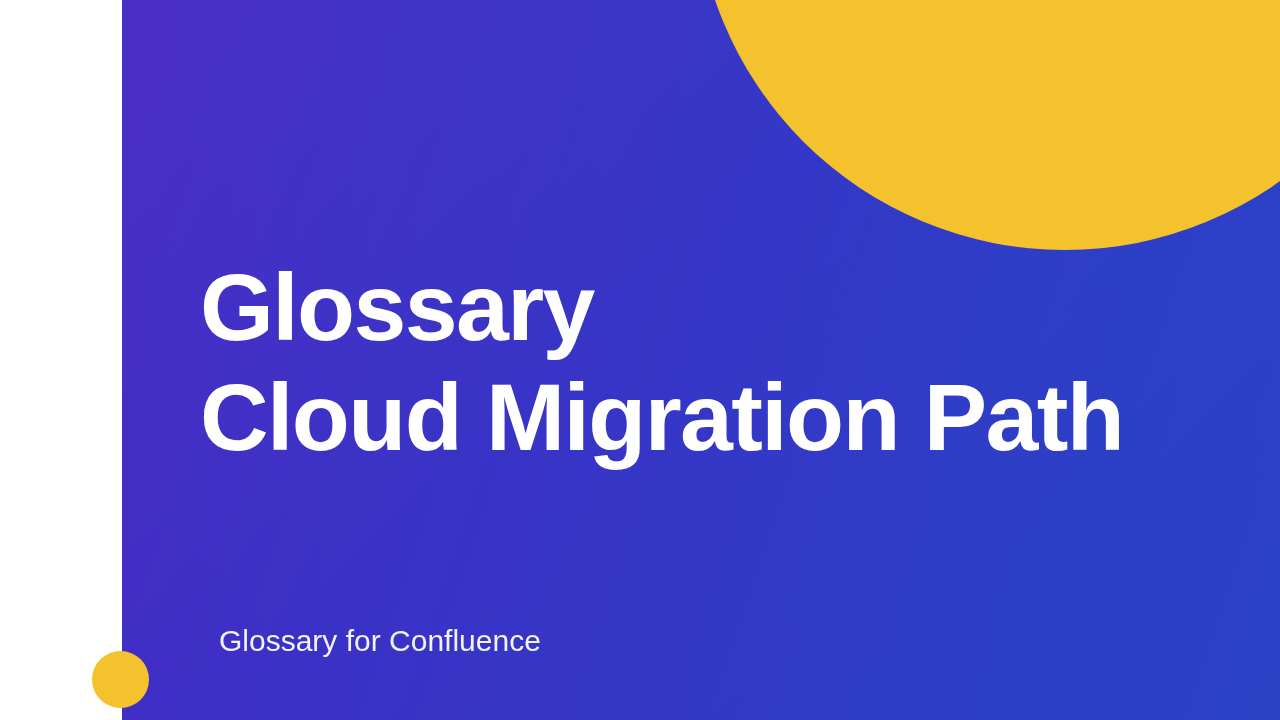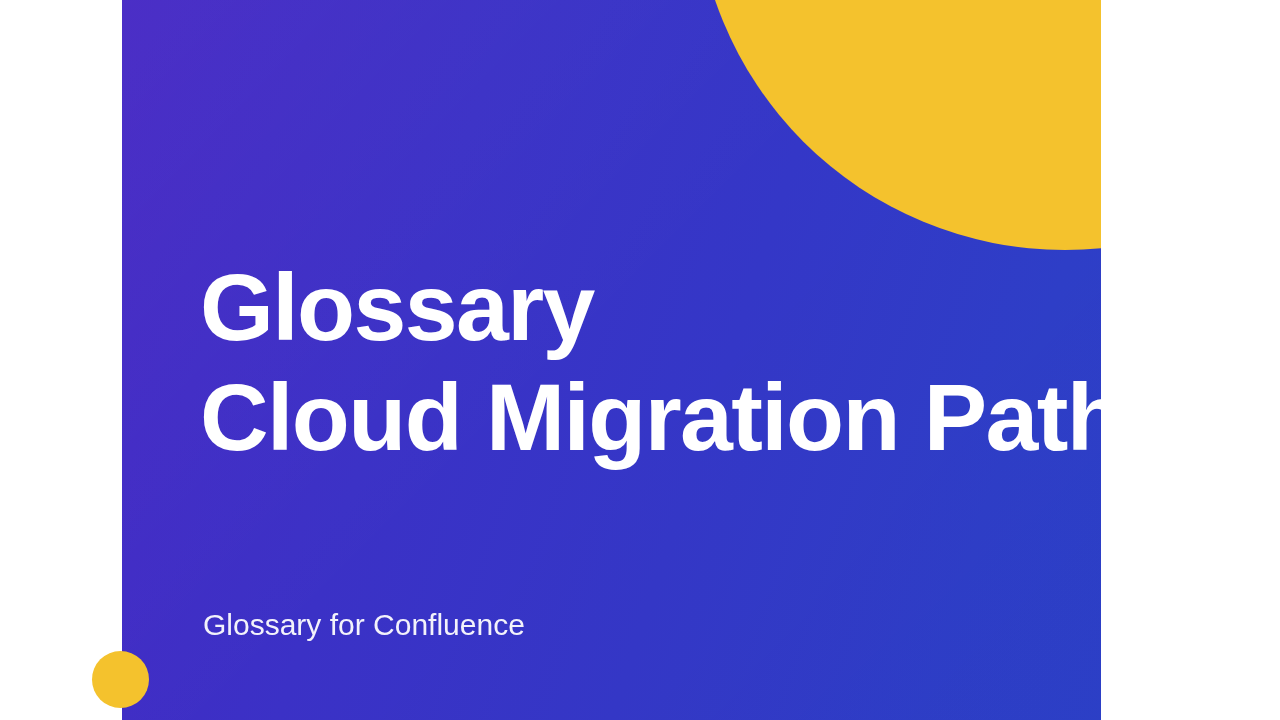--- a/index.html
+++ b/index.html
@@ -8,21 +8,21 @@
     padding: 0;
     background: #ffffff;
   }
   body {
     font-family: "Liberation Sans", sans-serif;
     -webkit-font-smoothing: antialiased;
   }
 
   #slide {
     position: relative;
-    width: 1101px;
+    width: 1280px;
     height: 720px;
     overflow: hidden;
     background: #ffffff;
   }
 
   
   .left-band {
     position: absolute;
     left: 0;
     top: 0;
@@ -99,21 +99,21 @@
     font-weight: bold;
     letter-spacing: -1.6px;
     white-space: pre-line;
     text-rendering: optimizeLegibility;
   }
 
   .subtitle {
     position: absolute;
     left: 203px;
     top: 607px;
-    margin: 0;
+    margin: 16px;
     color: #F3F2FB;
     font-family: "Liberation Sans", sans-serif;
     font-size: 30px;
     line-height: 36px;
     font-weight: normal;
     letter-spacing: 0px;
   }
 </style>
 </head>
 <body>

